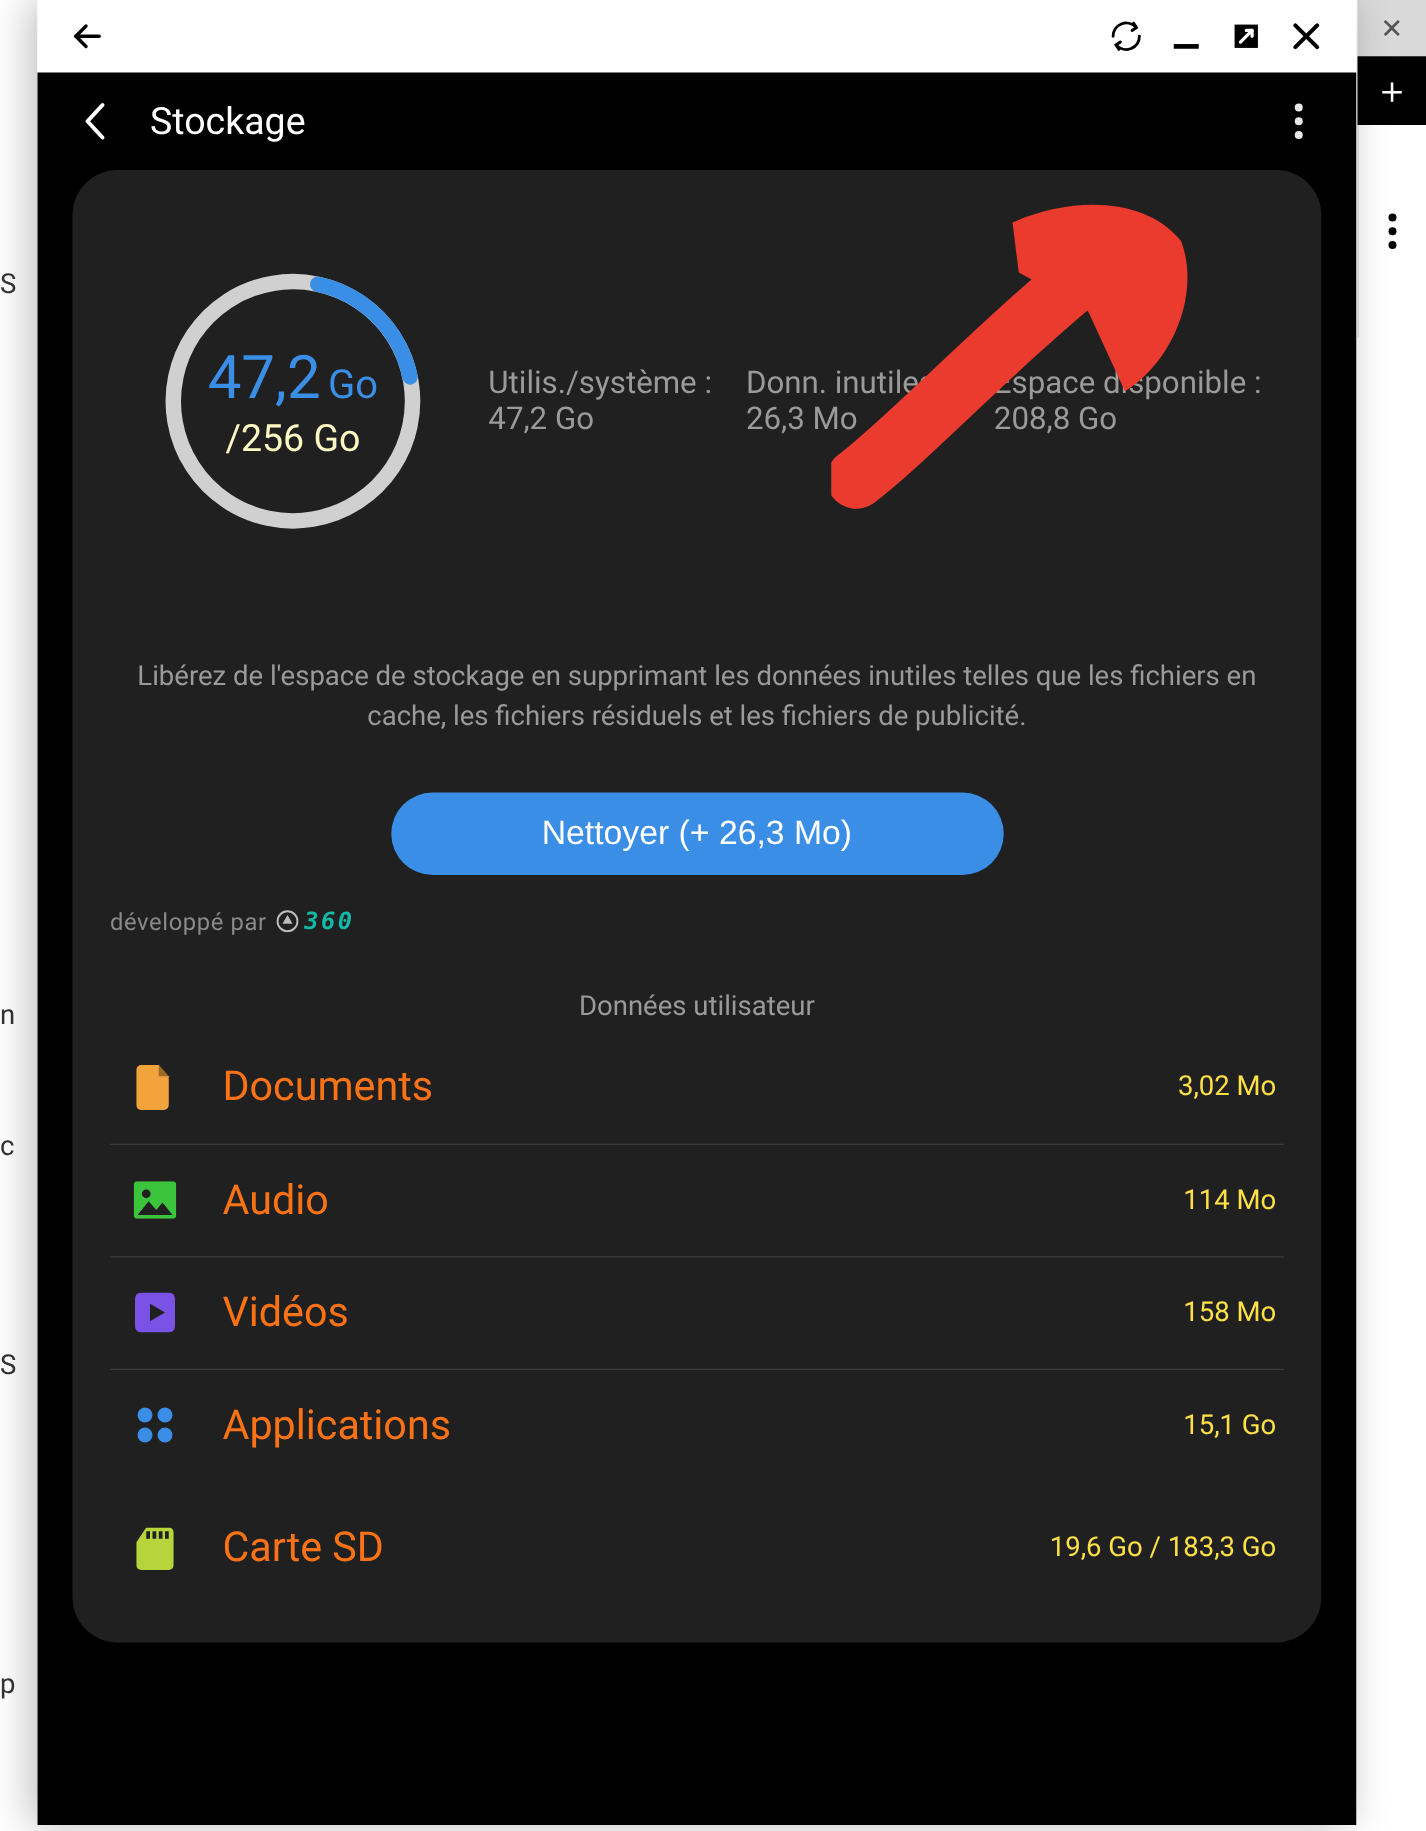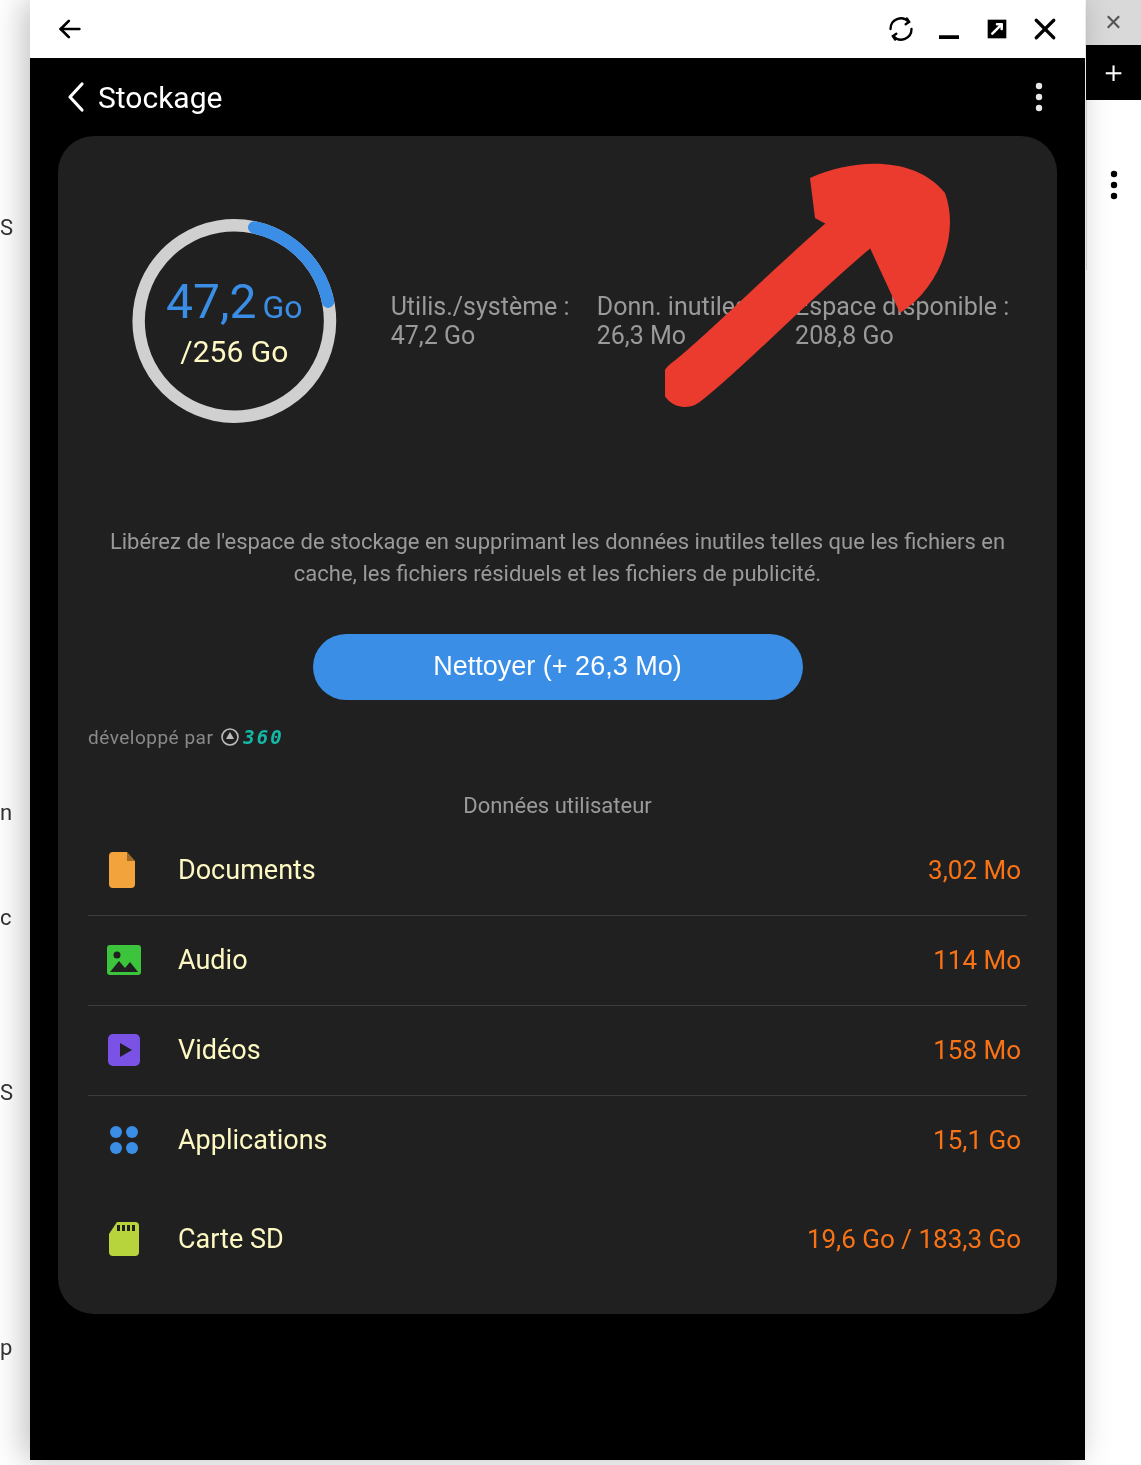--- a/index.html
+++ b/index.html
@@ -101,21 +101,21 @@
   }
   .back-chevron {
     width:44px; height:44px;
     display:flex;align-items:center;justify-content:center;
     color:#fff; cursor:pointer;
   }
   .app-title {
     font-size:30px;
     color:#fff;
     font-weight:400;
-    margin-left:0;
+    margin-left:22px;
   }
   .app-header .spacer{flex:1;}
   .kebab {
     width:44px;height:44px;
     display:flex;align-items:center;justify-content:center;
     cursor:pointer;
   }
   .kebab svg circle { fill:#e8e8e8; }
 
   .card {
@@ -220,26 +220,26 @@
     cursor:pointer;
   }
   .item + .item { border-top:1px solid #3c3c3c; }
   .sd-row { border-top:none !important; }
   .item .icon {
     width:36px; height:36px;
     display:flex;align-items:center;justify-content:center;
   }
   .item .name {
     flex:1;
-    color:#fef9c3;
-    font-size:27px;
+    color:#f97316;
+    font-size:33px;
   }
   .item .size {
-    color:#f97316;
-    font-size:26px;
+    color:#fde047;
+    font-size:22px;
   }
 
   .dots-row { margin-top:6px; }
 
   
   .annotation {
     position:absolute;
     top: 80px;
     right: 100px;
     width: 320px;

